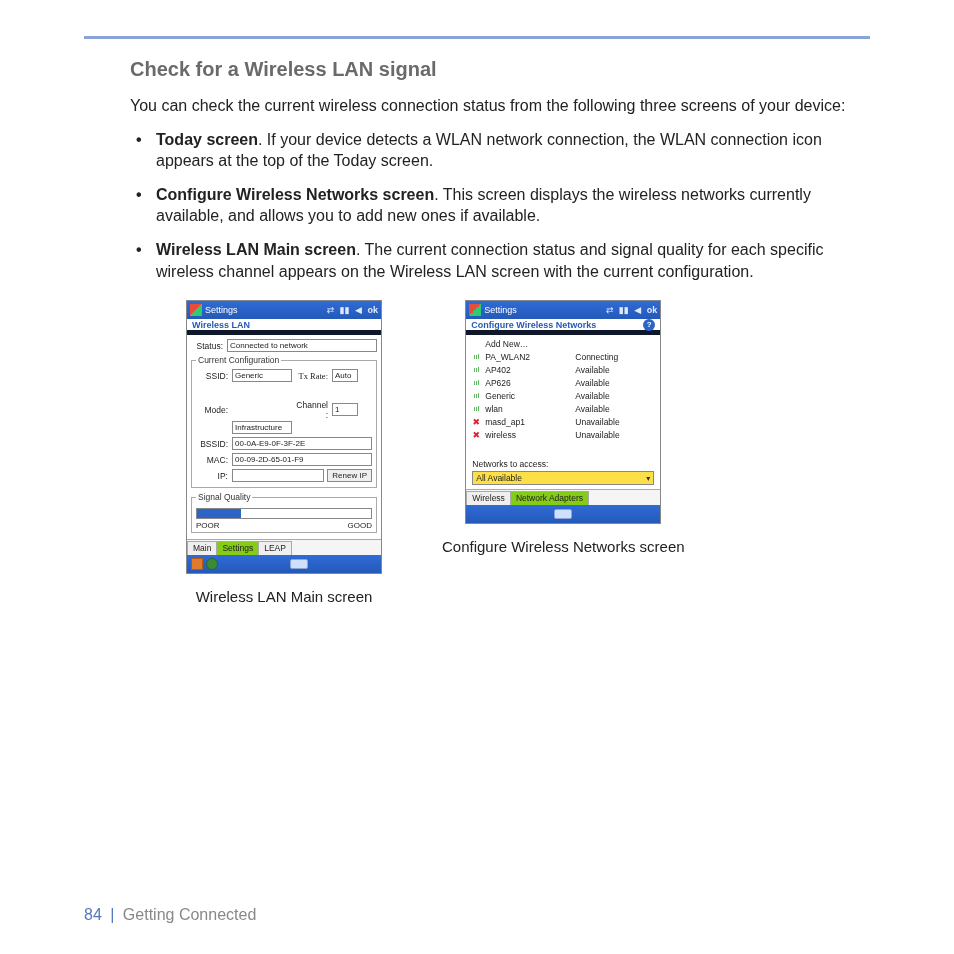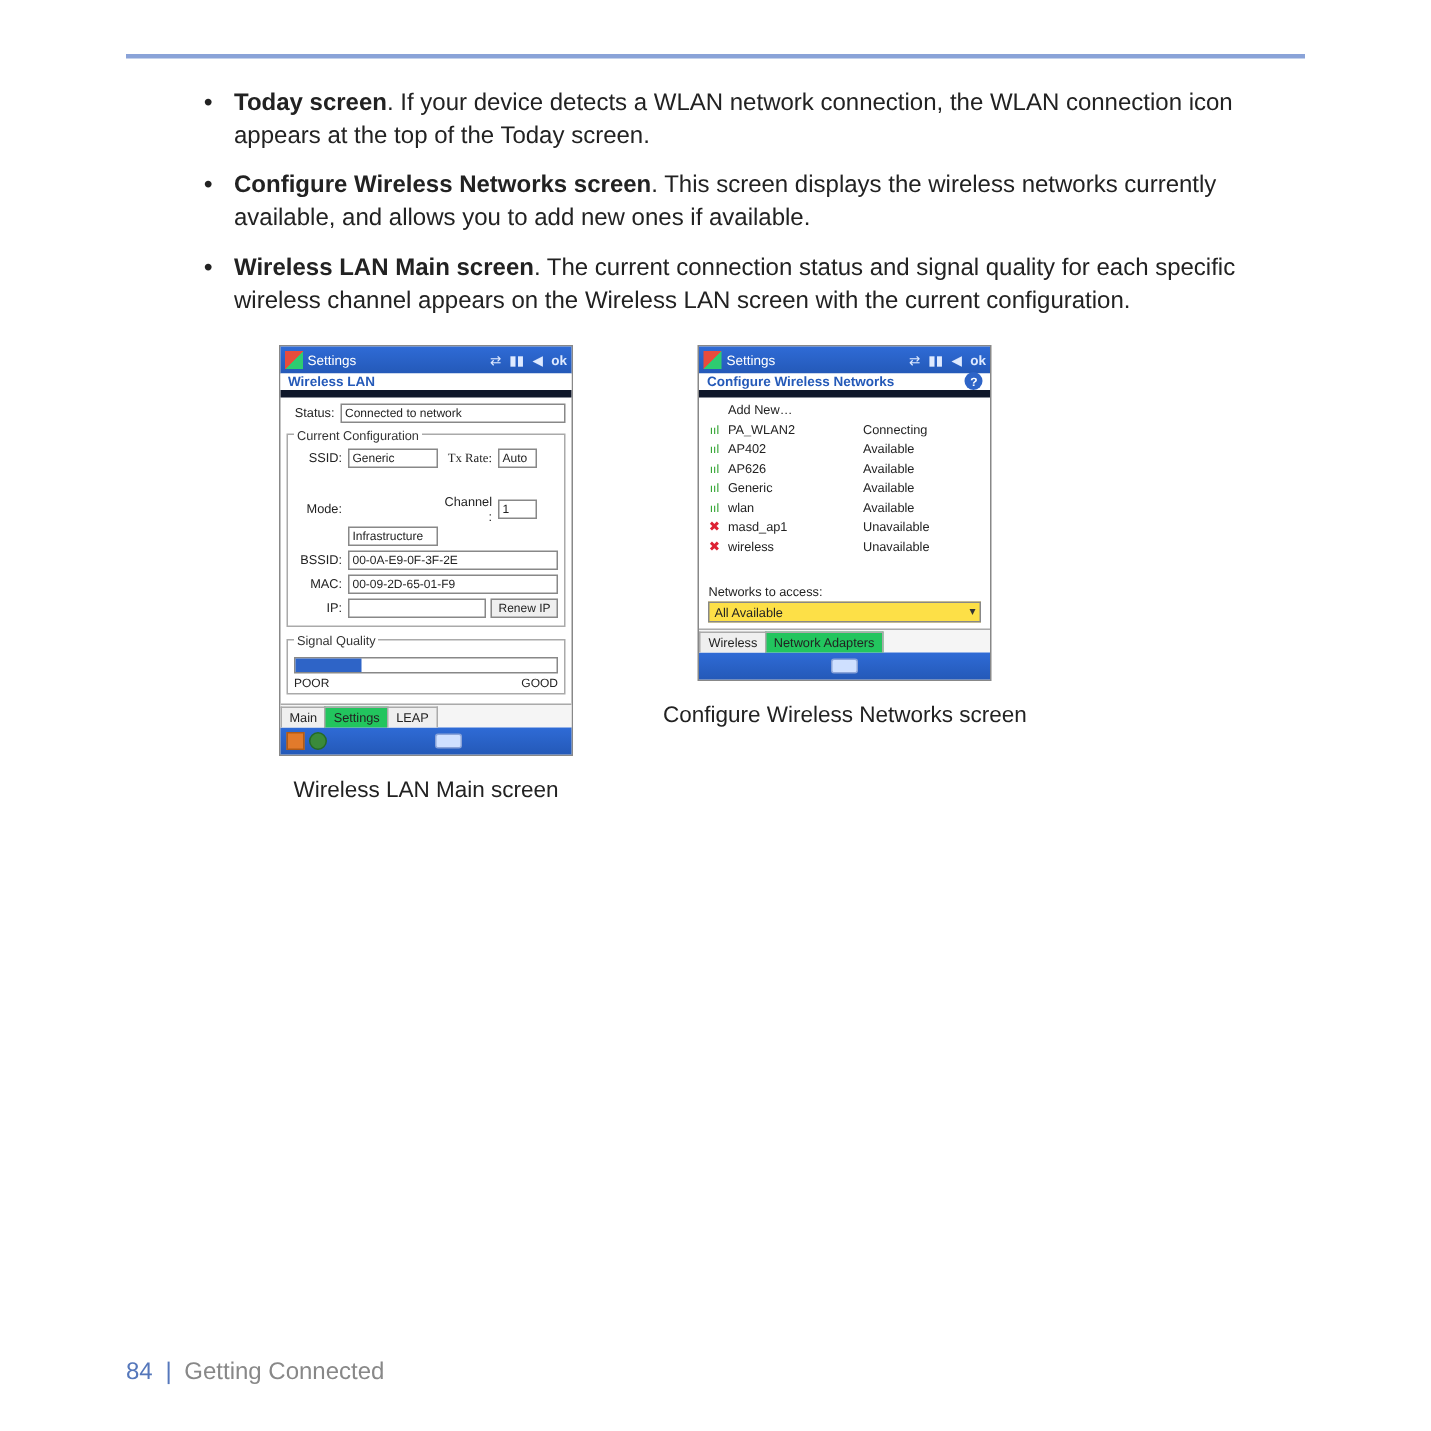--- a/index.html
+++ b/index.html
@@ -28,21 +28,21 @@
   .row { display: flex; align-items: center; margin-bottom: 3px; }
   .row .lbl { width: 36px; font-size: 8.5px; text-align: right; padding-right: 4px; }
   .inp { border: 1px solid #888; height: 13px; background: #fff; font-size: 8px; padding: 0 2px; display:flex; align-items:center; overflow:hidden;}
   .btn { border: 1px solid #888; background: #efefef; font-size: 8px; padding: 0 4px; height: 13px; display:inline-flex; align-items:center; }
   fieldset.grp { border: 1px solid #aaa; margin: 2px 0 4px 0; padding: 4px 4px 2px 4px; position:relative; }
   fieldset.grp legend { font-size: 8.5px; padding: 0 2px; color:#333;}
   .sigbar { height: 11px; border: 1px solid #888; background: #fff; margin: 2px 0 2px 0; position:relative;}
   .sigbar .fill { position:absolute; left:0; top:0; bottom:0; width:25%; background:#2e64c7;}
   .sigbar-lbl { display:flex; justify-content:space-between; font-size:8px;}
   .tabs { display:flex; border-top:1px solid #aaa; background:#f5f5f5; height:16px; }
-  .tab { border:1px solid #aaa; border-bottom:none; font-size:8.5px; padding:1px 5px; background:#22c55e; margin-right:-1px; margin-top:1px;}
+  .tab { border:1px solid #aaa; border-bottom:none; font-size:8.5px; padding:1px 5px; background:#84cc16; margin-right:-1px; margin-top:1px;}
   .tab.inactive { background:#efefef; }
   .bottombar { height:18px; background:linear-gradient(#2f6bd6,#2459b8); display:flex; align-items:center; padding:0 4px;}
   .bottombar .bicon { width:12px; height:12px; margin-right:3px; display:inline-block;}
   .bottombar .kbd { margin:0 auto; width:18px; height:10px; background:#cfe0ff; border:1px solid #8aa3d8; border-radius:2px;}
   .netlist { border:0; padding:2px 4px 0 4px; min-height:120px;}
   .netrow { display:flex; align-items:center; height:13px; font-size:8.5px;}
   .netrow .nicon { width:12px; height:10px; margin-right:3px; display:inline-flex; align-items:center; justify-content:center;}
   .sig-ok { color:#2aa02a; font-size:8px;}
   .sig-bad { color:#d23; font-size:9px;}
   .netrow .nname { flex:0 0 90px; overflow:hidden; white-space:nowrap;}
@@ -54,20 +54,22 @@
   .footer .pg { color:#5577bb; }
   .footer .sep { color:#5577bb; margin: 0 4px;}
 </style>
 </head>
 <body>
 
 <div class="page">
   <div class="hr-top"></div>
 
   <div class="content">
+    <h2 class="section-title">Check for a Wireless LAN signal</h2>
+    <p class="intro">You can check the current wireless connection status from the following three screens of your device:</p>
 
     <ul class="bullets">
       <li>
         <span class="lead">Today screen</span><span>. If your device detects a WLAN network connection, the WLAN connection icon appears at the top of the Today screen.</span>
       </li>
       <li>
         <span class="lead">Configure Wireless Networks screen</span><span>. This screen displays the wireless networks currently available, and allows you to add new ones if available.</span>
       </li>
       <li>
         <span class="lead">Wireless LAN Main screen</span><span>. The current connection status and signal quality for each specific wireless channel appears on the Wireless LAN screen with the current configuration.</span>

